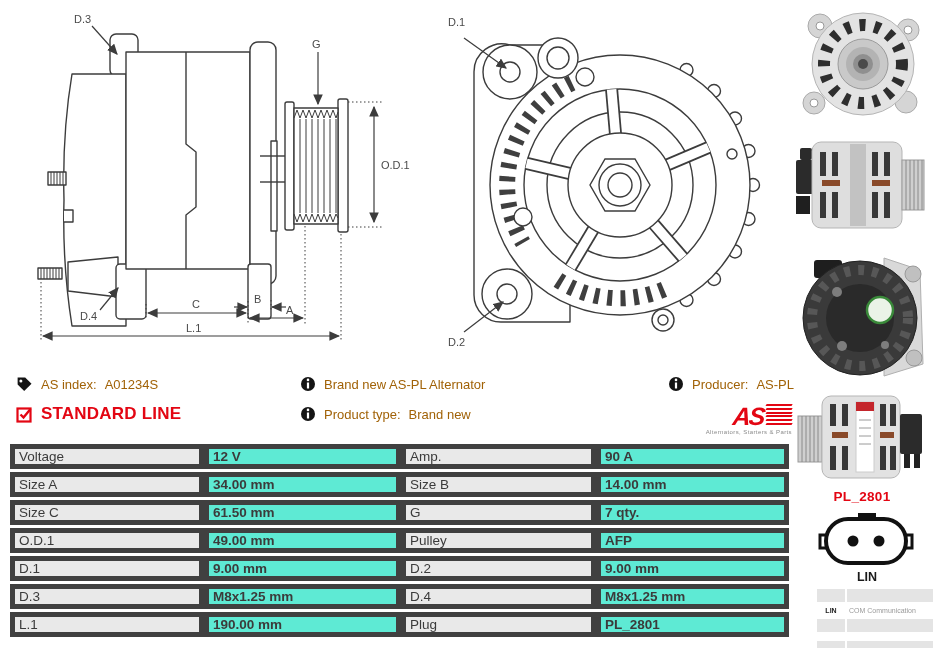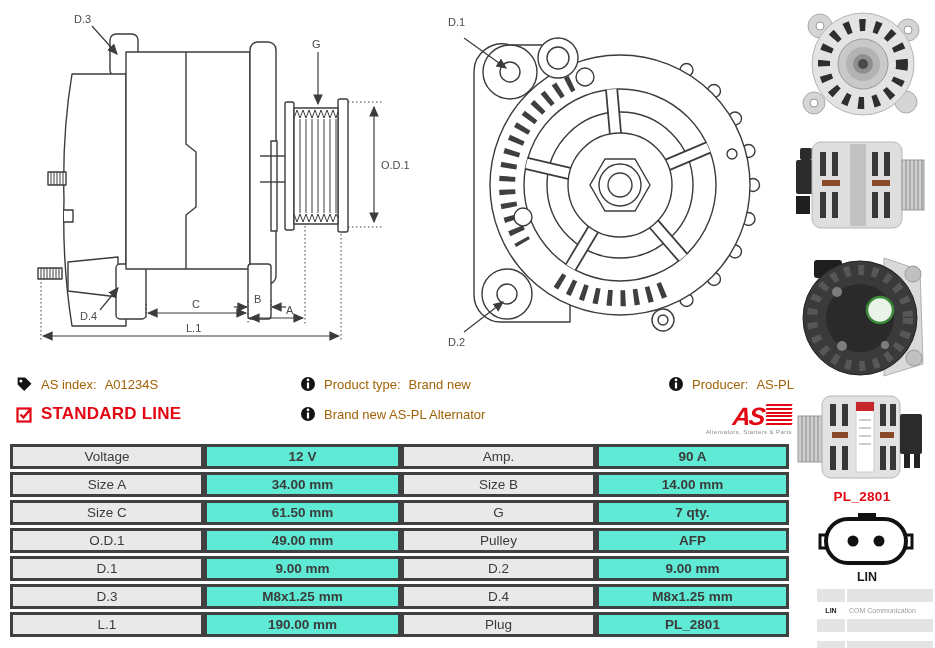--- a/index.html
+++ b/index.html
@@ -48,22 +48,22 @@
   #as-logo .logo-top { display:flex; align-items:flex-end; gap:2px; }
   #as-logo .logo-as { font-style:italic; font-weight:bold; font-size:25px; line-height:22px;
                       color:#e30613; letter-spacing:-2px; transform:skewX(-6deg); }
   #as-logo .stripes { display:flex; flex-direction:column; gap:1.5px; margin-bottom:2px; }
   #as-logo .stripes i { display:block; width:26px; height:2.3px; background:#e30613; transform:skewX(-30deg); }
   #as-logo .tagline { font-size:6px; color:#8a8a8a; letter-spacing:.4px; margin-top:2px; white-space:nowrap; }
 
   
   #spec-table { position:absolute; left:10px; top:441px; width:779px;
                 border-collapse:separate; border-spacing:0 3px; table-layout:fixed; }
-  #spec-table td { height:25px; font-size:13.5px; color:#3b3b3b; text-align:center;
-                   padding:0 4px 0 4px; border:3px solid #404040; overflow:hidden; white-space:nowrap; }
+  #spec-table td { height:25px; font-size:13.5px; color:#3b3b3b; text-align:left;
+                   padding:0 4px 0 4px; border:5px solid #404040; overflow:hidden; white-space:nowrap; }
   #spec-table td.label-cell { background:#e9e9e9; }
   #spec-table td.value-cell { background:#5eead4;font-weight:bold; }
   #spec-table col.c1 { width:194px; } #spec-table col.c2 { width:197px; }
   #spec-table col.c3 { width:195px; } #spec-table col.c4 { width:193px; }
 
   .ico { flex:0 0 auto; }
 </style>
 </head>
 <body>
 
@@ -349,30 +349,30 @@
     </div>
   </div>
 
   <div id="info-col-2" class="info-col">
     <div class="info-row">
       <svg class="ico" width="16" height="16" viewBox="0 0 16 16">
         <circle cx="8" cy="8" r="7" fill="#141414"></circle>
         <rect x="6.9" y="6.5" width="2.2" height="6" fill="#fff"></rect>
           <circle cx="8" cy="3.9" r="1.3" fill="#fff"></circle>
       </svg>
-      <span class="txt">Product type:</span>
-      <span class="txt bold-val">Brand new</span>
+      <span class="txt">Brand new AS-PL Alternator</span>
     </div>
     <div class="info-row">
       <svg class="ico" width="16" height="16" viewBox="0 0 16 16">
         <circle cx="8" cy="8" r="7" fill="#141414"></circle>
         <rect x="6.9" y="6.5" width="2.2" height="6" fill="#fff"></rect>
           <circle cx="8" cy="3.9" r="1.3" fill="#fff"></circle>
       </svg>
-      <span class="txt">Brand new AS-PL Alternator</span>
+      <span class="txt">Product type:</span>
+      <span class="txt bold-val">Brand new</span>
     </div>
   </div>
 
   <div id="info-col-3" class="info-col">
     <div class="info-row">
       <svg class="ico" width="16" height="16" viewBox="0 0 16 16">
         <circle cx="8" cy="8" r="7" fill="#141414"></circle>
         <rect x="6.9" y="6.5" width="2.2" height="6" fill="#fff"></rect>
           <circle cx="8" cy="3.9" r="1.3" fill="#fff"></circle>
       </svg>

